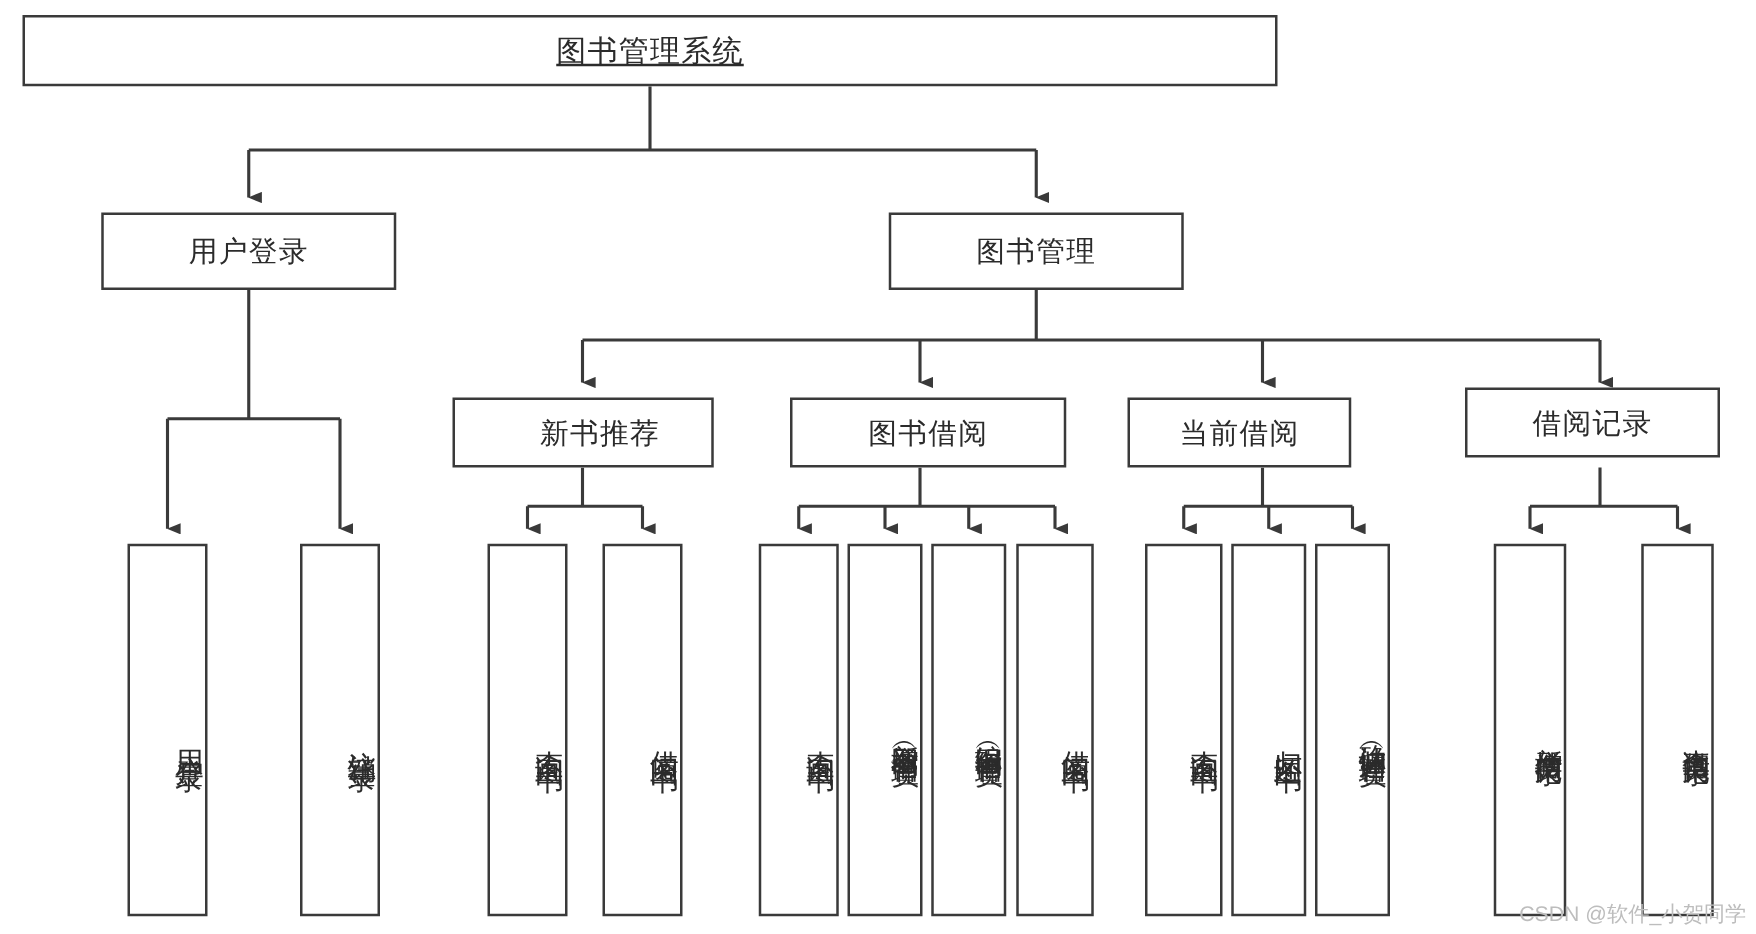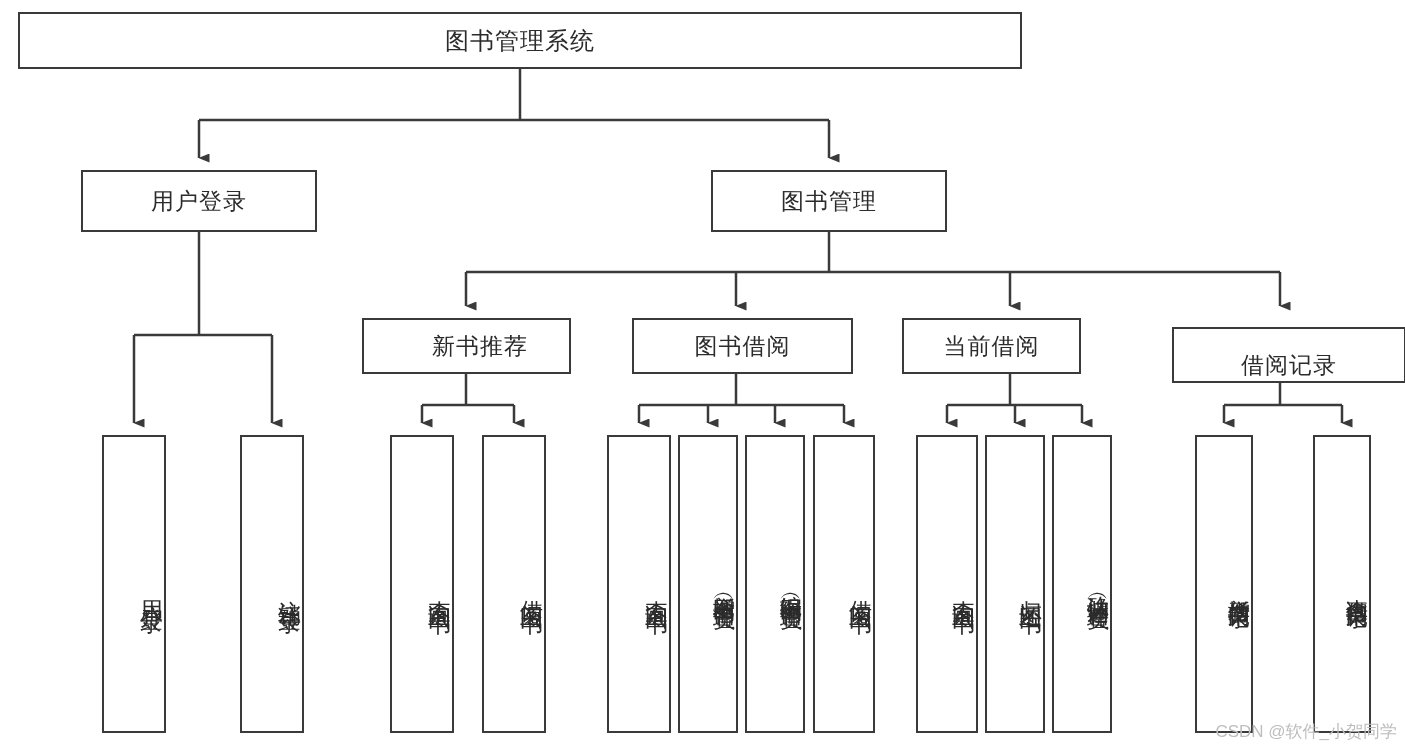--- a/index.html
+++ b/index.html
@@ -12,21 +12,21 @@
   svg#edges{position:absolute;left:0;top:0;width:1405px;height:747px;}
   .node{
     position:absolute;
     box-sizing:border-box;
     border:2.5px solid #3a3a3a;
     background:#ffffff;
     display:flex;align-items:center;justify-content:center;
     color:#2b2b2b;
   }
   .node.horizontal{font-size:23px;letter-spacing:1px;}
-  .node.root{font-size:24px;}
+  .node.root{font-size:24px;text-decoration:underline;}
   .node.vertical{
     writing-mode:vertical-rl;
     text-orientation:upright;
     font-size:23px;
     letter-spacing:4px;
     padding-top:12px;
     align-items:flex-start;
     justify-content:center;
     line-height:1.05;
   }
@@ -98,21 +98,21 @@
       </div>
       <div class="node horizontal" style="left: 362px; top: 318px; width: 209px; height: 56px; padding-left: 27px;">
         <span>新书推荐</span>
       </div>
       <div class="node horizontal" style="left: 632px; top: 318px; width: 221px; height: 56px;">
         <span>图书借阅</span>
       </div>
       <div class="node horizontal" style="left: 902px; top: 318px; width: 179px; height: 56px;">
         <span>当前借阅</span>
       </div>
-      <div class="node horizontal" style="left: 1172px; top: 327px; width: 234px; height: 56px; align-items: flex-end;">
+      <div class="node horizontal" style="left: 1172px; top: 310px; width: 204px; height: 56px;">
         <span>借阅记录</span>
       </div>
       <div class="node vertical" style="left: 102px; top: 435px; width: 64px; height: 298px;">
         <span>用户登录</span>
       </div>
       <div class="node vertical" style="left: 240px; top: 435px; width: 64px; height: 298px;">
         <span>注销登录</span>
       </div>
       <div class="node vertical" style="left: 390px; top: 435px; width: 64px; height: 298px;">
         <span>查询图书</span>

